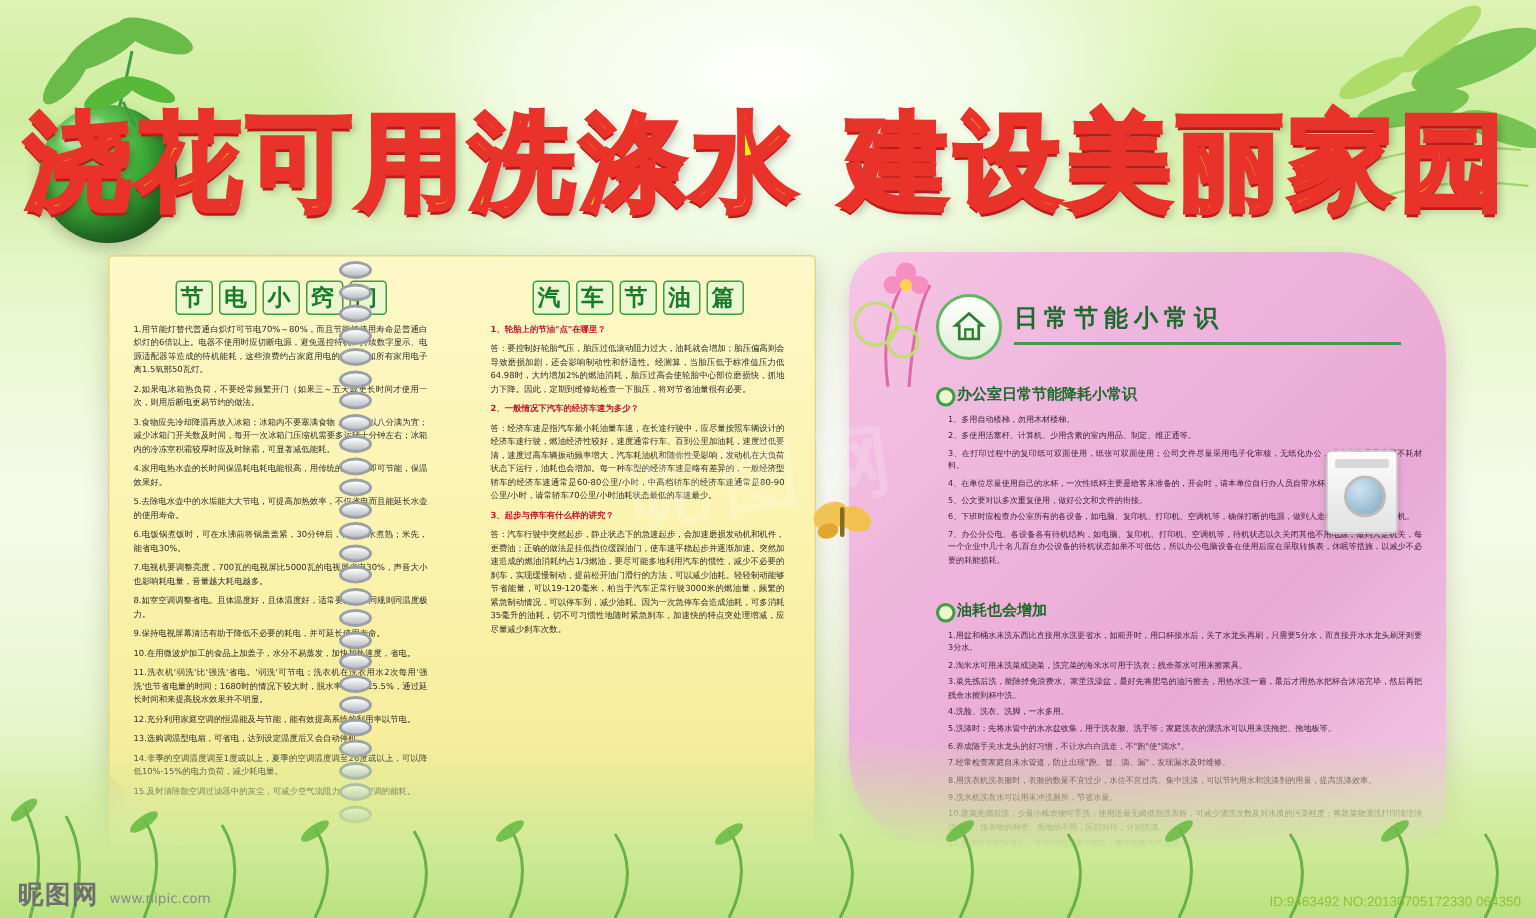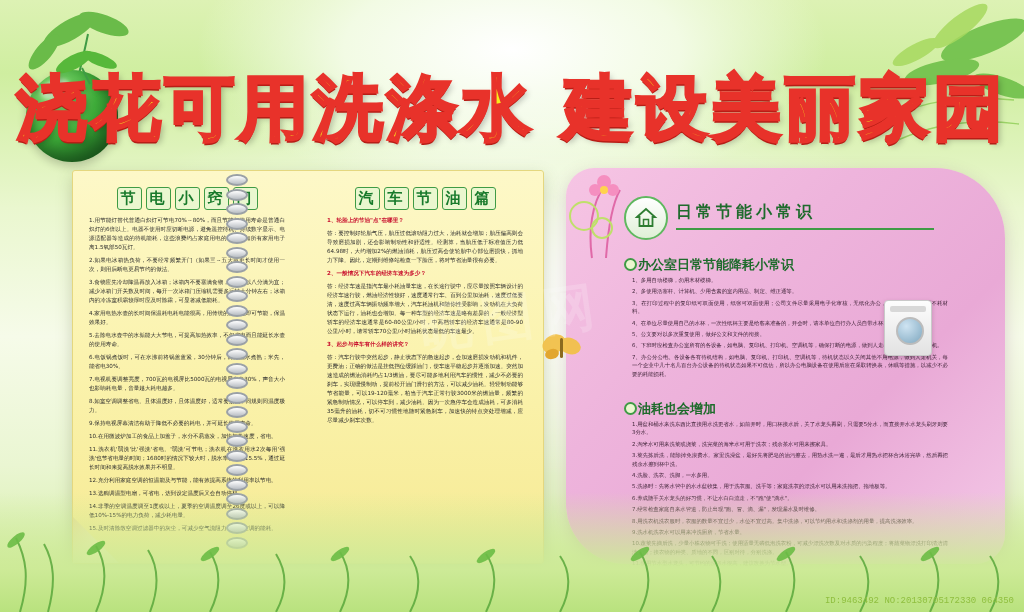--- a/index.html
+++ b/index.html
@@ -52,32 +52,32 @@
   .colB{left:254px;}
   .panel-head{text-align:center;font-size:15px;font-weight:bold;color:#157a2c;letter-spacing:2px;
     padding:2px 0 6px;}
   .panel-head .ch{display:inline-block;margin:0 2px;padding:1px 3px;border:1px solid #3f9b45;border-radius:3px;
     background:#eaf7cf;color:#187a2b;}
   .body-text{font-size:5.6px;line-height:9px;color:#2d2d2d;text-align:justify;}
   .body-text p{margin:0 0 4px;}
   .red{color:#c8102e;font-weight:bold;}
 
   
-  .pink{position:absolute;left:566px;top:168px;width:439px;height:396px;}
+  .pink{position:absolute;left:566px;top:168px;width:398px;height:396px;}
   .pink-bg{position:absolute;inset:0;
     background:linear-gradient(135deg,#f6c5e4 0%,#eeb4dc 35%,#e9a9d6 65%,#f4c9e7 100%);
     border-radius:28px 70px 30px 60px;
     box-shadow:0 6px 18px rgba(120,60,110,.22);}
   .pink-inner{position:absolute;left:58px;top:28px;width:322px;height:344px;}
   .house-badge{position:absolute;left:0;top:0;width:40px;height:40px;border-radius:50%;
     background:linear-gradient(to bottom,#ffffff,#dff0d6);border:2px solid #5fb85f;}
   .house-badge svg{position:absolute;left:8px;top:8px;}
   .pink-title{position:absolute;left:52px;top:6px;font-size:16px;font-weight:bold;color:#1f6b2d;letter-spacing:4px;}
   .pink-rule{position:absolute;left:52px;top:32px;width:258px;height:2px;background:#3f9b45;}
-  .sec{position:absolute;font-size:13px;font-weight:bold;color:#1d6b2b;}
+  .sec{position:absolute;font-size:10px;font-weight:bold;color:#1d6b2b;}
   .sec:before{content:"";position:absolute;left:-14px;top:2px;width:9px;height:9px;border-radius:50%;
     border:2px solid #3f9b45;background:#eaf7cf;}
   .sec1{left:14px;top:60px;}
   .sec2{left:14px;top:204px;}
   .ptext{position:absolute;font-size:5.4px;line-height:8.4px;color:#3a1f33;text-align:justify;}
   .ptext p{margin:0 0 3px;}
   .pt1{left:8px;top:80px;width:316px;}
   .pt2{left:8px;top:224px;width:316px;}
   .washer{position:absolute;right:14px;top:104px;width:46px;height:54px;border-radius:4px;
     background:linear-gradient(to bottom,#fdfdfd,#e2e2e2);border:1px solid #c9c9c9;box-shadow:0 2px 5px rgba(0,0,0,.18);}
@@ -86,21 +86,21 @@
   .washer .panelbar{position:absolute;left:5px;top:5px;width:36px;height:6px;border-radius:2px;background:#d8d8d8;}
 
   
   .flower{position:absolute;}
   .butterfly{position:absolute;left:540px;top:330px;}
 
   
   .footer{position:absolute;left:0;right:0;bottom:0;height:30px;background:rgba(255,255,255,.0);}
   .logo{position:absolute;left:12px;bottom:4px;font-size:17px;font-weight:bold;color:#6f6f6f;letter-spacing:1px;}
   .logo small{font-size:9px;font-weight:normal;color:#8a8a8a;letter-spacing:0;}
-  .idcode{position:absolute;right:10px;bottom:6px;font-size:9px;color:#8fbf3f;font-family:Liberation Mono, monospace;}
+  .idcode{position:absolute;right:10px;bottom:6px;font-size:9px;color:#8fbf3f;font-family:Liberation Sans, sans-serif;}
   .watermark{position:absolute;left:50%;top:52%;transform:translate(-50%,-50%) rotate(-8deg);
     font-size:52px;color:rgba(255,255,255,.18);font-weight:bold;letter-spacing:10px;pointer-events:none;}
 </style>
 </head>
 <body>
 
 <div class="stage">
   <div class="glow"></div>
 
   <svg class="topleaves" viewBox="0 0 340 170">
@@ -317,15 +317,19 @@
         <ellipse cx="640" cy="62" rx="11" ry="4" transform="rotate(-35 640 62)"></ellipse>
         <ellipse cx="786" cy="62" rx="11" ry="4" transform="rotate(-35 786 62)"></ellipse>
         <ellipse cx="930" cy="62" rx="11" ry="4" transform="rotate(-35 930 62)"></ellipse>
       </g>
     </svg>
   </div>
 
   <div class="watermark">昵图网</div>
 
   <div class="footer">
+    <div class="logo">
+      <span>昵图网</span>
+      <small>www.nipic.com</small>
+    </div>
     <div class="idcode">ID:9463492 NO:20130705172330 064350</div>
   </div>
 </div>
 
 </body></html>

